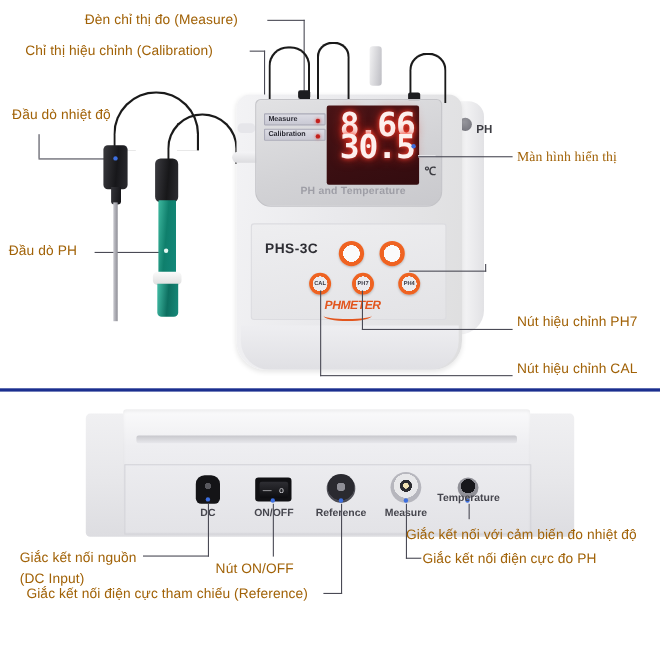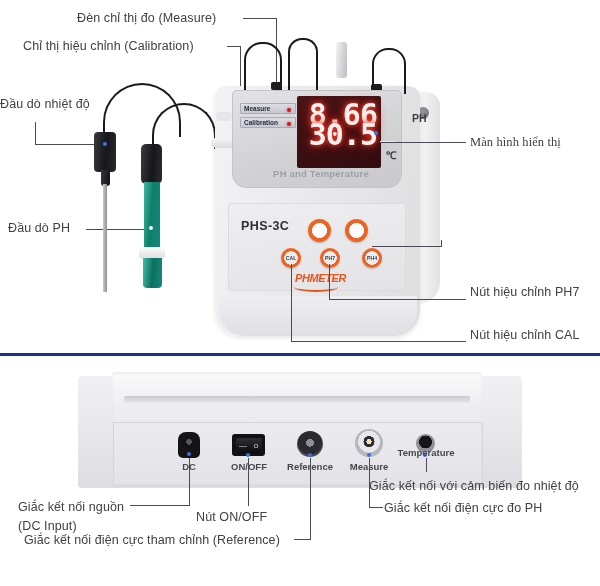--- a/index.html
+++ b/index.html
@@ -10,21 +10,21 @@
     position:relative;overflow:hidden;
     color:#1a1a1a;
   }
   .stage{position:absolute;left:0;top:0;width:600px;height:586px;}
 
   
   .callout{
     position:absolute;
     font-size:12.5px;
     line-height:1.35;
-    color:#404040;
+    color:#a16207;
     white-space:nowrap;
     letter-spacing:.1px;
   }
   .leader{position:absolute;background:#4a4a55;}
   .leader.h{height:1px;}
   .leader.v{width:1px;}
 
   
   #top-section{position:absolute;left:0;top:0;width:600px;height:354px;}
 
@@ -80,21 +80,21 @@
     letter-spacing:-1px;
     color:#fdf0ee;
     text-shadow:0 0 5px #ff4430,0 0 11px #d8261c;
     line-height:1;
   }
   #lcd-ph{top:4px;}
   #lcd-temp{top:24px;}
   .unit{
     position:absolute;font-size:10.5px;font-weight:700;color:#3c3c42;
   }
-  #unit-ph{left:364px;top:112px;padding-left:48px;}
+  #unit-ph{left:385px;top:112px;padding-left:48px;}
   #unit-c{left:386px;top:148px;}
   .dot-ind{
     position:absolute;left:374px;top:131px;width:4px;height:4px;border-radius:50%;
     background:#3d6fe0;
   }
   .panel-line{
     position:absolute;left:380px;top:141px;width:16px;height:2px;background:#e9e9ec;
   }
 
   
@@ -196,21 +196,21 @@
   <div id="top-section">
 
     <div class="callout" style="left:77px;top:10px;">Đèn chỉ thị đo (Measure)</div>
     <div class="leader h" style="left:243px;top:18px;width:34px;"></div>
     <div class="leader v" style="left:276px;top:18px;height:90px;"></div>
 
     <div class="callout" style="left:23px;top:38px;">Chỉ thị hiệu chỉnh (Calibration)</div>
     <div class="leader h" style="left:227px;top:46px;width:14px;"></div>
     <div class="leader v" style="left:240px;top:46px;height:76px;"></div>
 
-    <div class="callout" style="left:0;top:96px;text-align:center;">Đầu dò nhiệt độ</div>
+    <div class="callout" style="left:11px;top:96px;text-align:center;">Đầu dò nhiệt độ</div>
     <div class="leader h" style="left:35px;top:144px;width:68px;"></div>
     <div class="leader v" style="left:35px;top:122px;height:22px;"></div>
 
     <div class="callout" style="left:8px;top:220px;">Đầu dò PH</div>
     <div class="leader h" style="left:86px;top:229px;width:62px;"></div>
 
     <div class="cable" style="left:103px;top:83px;width:74px;height:52px;border-bottom:none;border-radius:40px 40px 0 0;"></div>
     <div class="probe-body" style="left:94px;top:132px;width:22px;height:40px;border-radius:4px;background:linear-gradient(95deg,#3a3a3e,#17171a 55%,#2b2b30);"></div>
     <div class="probe-body" style="left:101px;top:170px;width:9px;height:16px;background:linear-gradient(95deg,#35353a,#131316);border-radius:0 0 3px 3px;"></div>
     <div class="probe-body" style="left:103px;top:184px;width:4px;height:108px;background:linear-gradient(90deg,#c9c9cf,#8e8e96);"></div>
@@ -326,21 +326,21 @@
     <div class="leader v" style="left:189px;top:102px;height:48px;"></div>
     <div class="leader h" style="left:130px;top:149px;width:60px;"></div>
     <div class="callout" style="left:18px;top:143px;text-align:center;">Giắc kết nối nguồn</div>
     <div class="callout" style="left:18px;top:162px;">(DC Input)</div>
 
     <div class="leader v" style="left:248px;top:102px;height:48px;"></div>
     <div class="callout" style="left:196px;top:153px;">Nút ON/OFF</div>
 
     <div class="leader v" style="left:310px;top:102px;height:82px;"></div>
     <div class="leader h" style="left:294px;top:183px;width:17px;"></div>
-    <div class="callout" style="left:24px;top:176px;">Giắc kết nối điện cực tham chỉnh (Reference)</div>
+    <div class="callout" style="left:24px;top:176px;">Giắc kết nối điện cực tham chiếu (Reference)</div>
 
     <div class="leader v" style="left:369px;top:102px;height:50px;"></div>
     <div class="leader h" style="left:369px;top:151px;width:14px;"></div>
     <div class="callout" style="left:384px;top:144px;">Giắc kết nối điện cực đo PH</div>
 
     <div class="leader v" style="left:426px;top:102px;height:14px;"></div>
     <div class="callout" style="left:369px;top:122px;">Giắc kết nối với cảm biến đo nhiệt độ</div>
   </div>
 
 </div>

